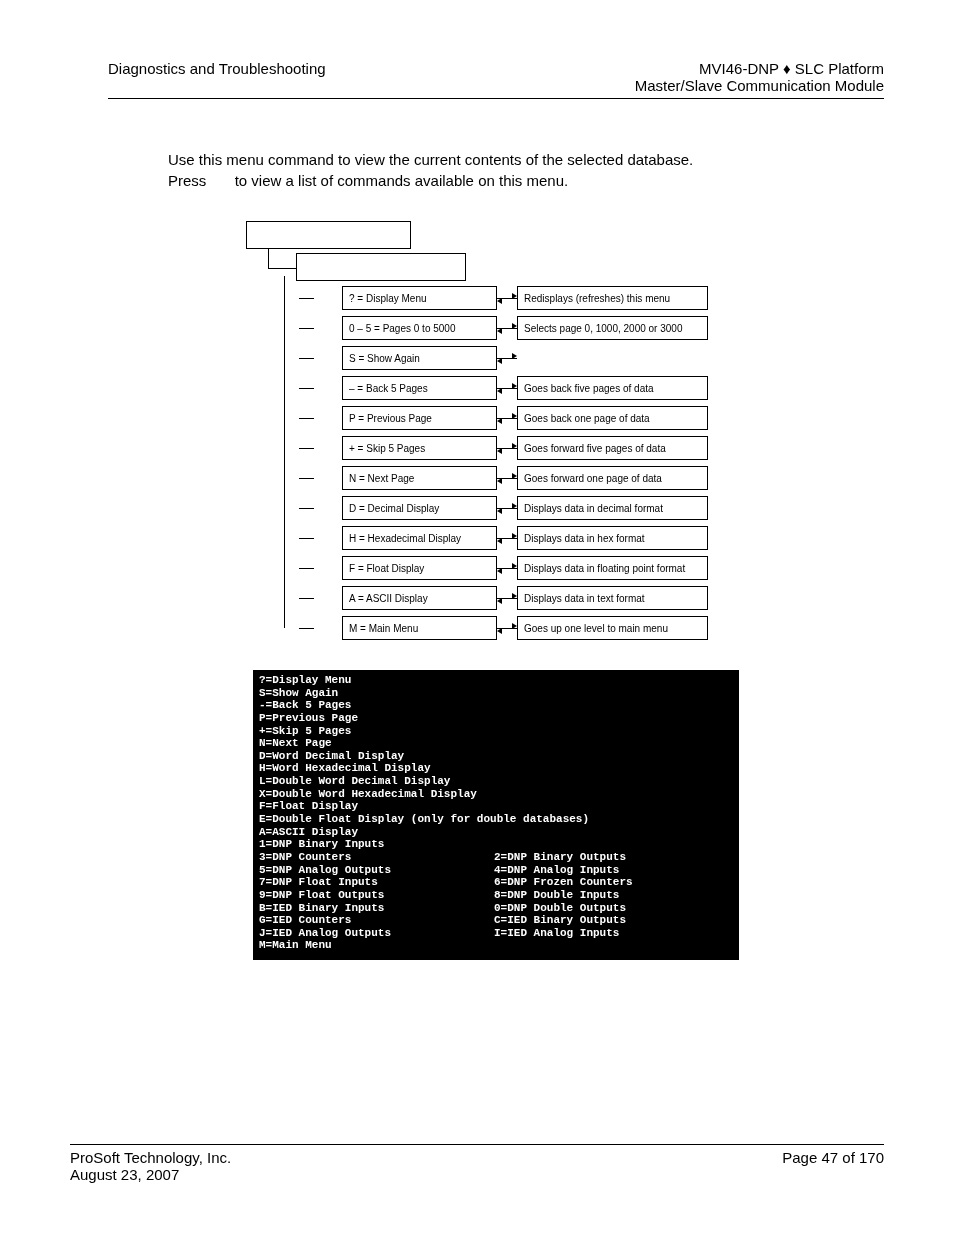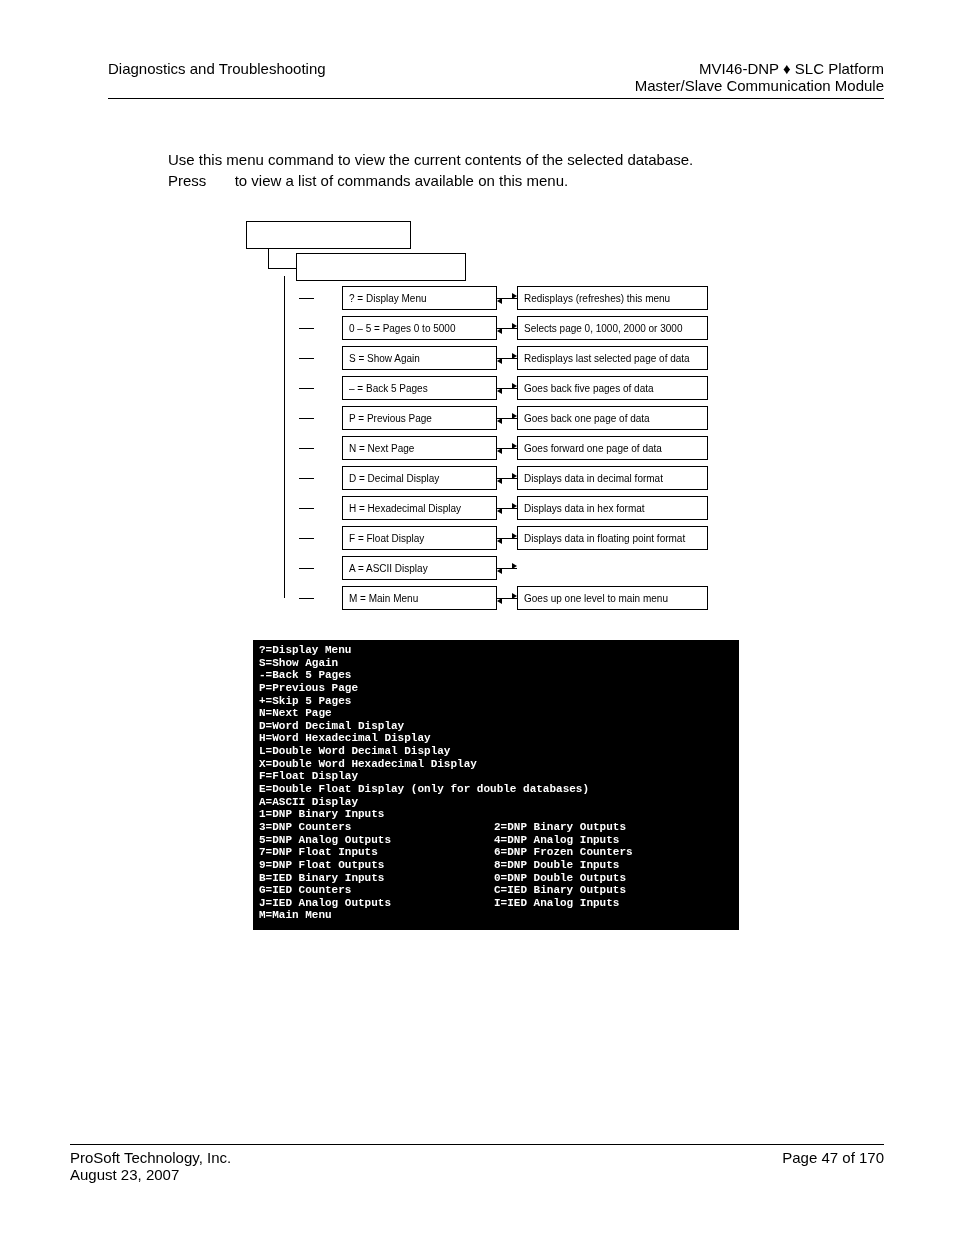--- a/index.html
+++ b/index.html
@@ -213,21 +213,20 @@
             </div>
             <div class="descbox">Selects page 0, 1000, 2000 or 3000</div>
           </div>
           <div class="row">
             <div class="leftline"></div>
             <div class="cmdbox">S = Show Again</div>
             <div class="conn">
               <div class="ah-r"></div>
               <div class="ah-l"></div>
             </div>
-            <div class="descbox">Redisplays last selected page of data</div>
           </div>
           <div class="row">
             <div class="leftline"></div>
             <div class="cmdbox">– = Back 5 Pages</div>
             <div class="conn">
               <div class="ah-r"></div>
               <div class="ah-l"></div>
             </div>
             <div class="descbox">Goes back five pages of data</div>
           </div>
@@ -235,20 +234,29 @@
             <div class="leftline"></div>
             <div class="cmdbox">P = Previous Page</div>
             <div class="conn">
               <div class="ah-r"></div>
               <div class="ah-l"></div>
             </div>
             <div class="descbox">Goes back one page of data</div>
           </div>
           <div class="row">
             <div class="leftline"></div>
+            <div class="cmdbox">+ = Skip 5 Pages</div>
+            <div class="conn">
+              <div class="ah-r"></div>
+              <div class="ah-l"></div>
+            </div>
+            <div class="descbox">Goes forward five pages of data</div>
+          </div>
+          <div class="row">
+            <div class="leftline"></div>
             <div class="cmdbox">N = Next Page</div>
             <div class="conn">
               <div class="ah-r"></div>
               <div class="ah-l"></div>
             </div>
             <div class="descbox">Goes forward one page of data</div>
           </div>
           <div class="row">
             <div class="leftline"></div>
             <div class="cmdbox">D = Decimal Display</div>
@@ -276,20 +284,21 @@
             </div>
             <div class="descbox">Displays data in floating point format</div>
           </div>
           <div class="row">
             <div class="leftline"></div>
             <div class="cmdbox">A = ASCII Display</div>
             <div class="conn">
               <div class="ah-r"></div>
               <div class="ah-l"></div>
             </div>
+            <div class="descbox">Displays data in text format</div>
           </div>
           <div class="row">
             <div class="leftline"></div>
             <div class="cmdbox">M = Main Menu</div>
             <div class="conn">
               <div class="ah-r"></div>
               <div class="ah-l"></div>
             </div>
             <div class="descbox">Goes up one level to main menu</div>
           </div>

